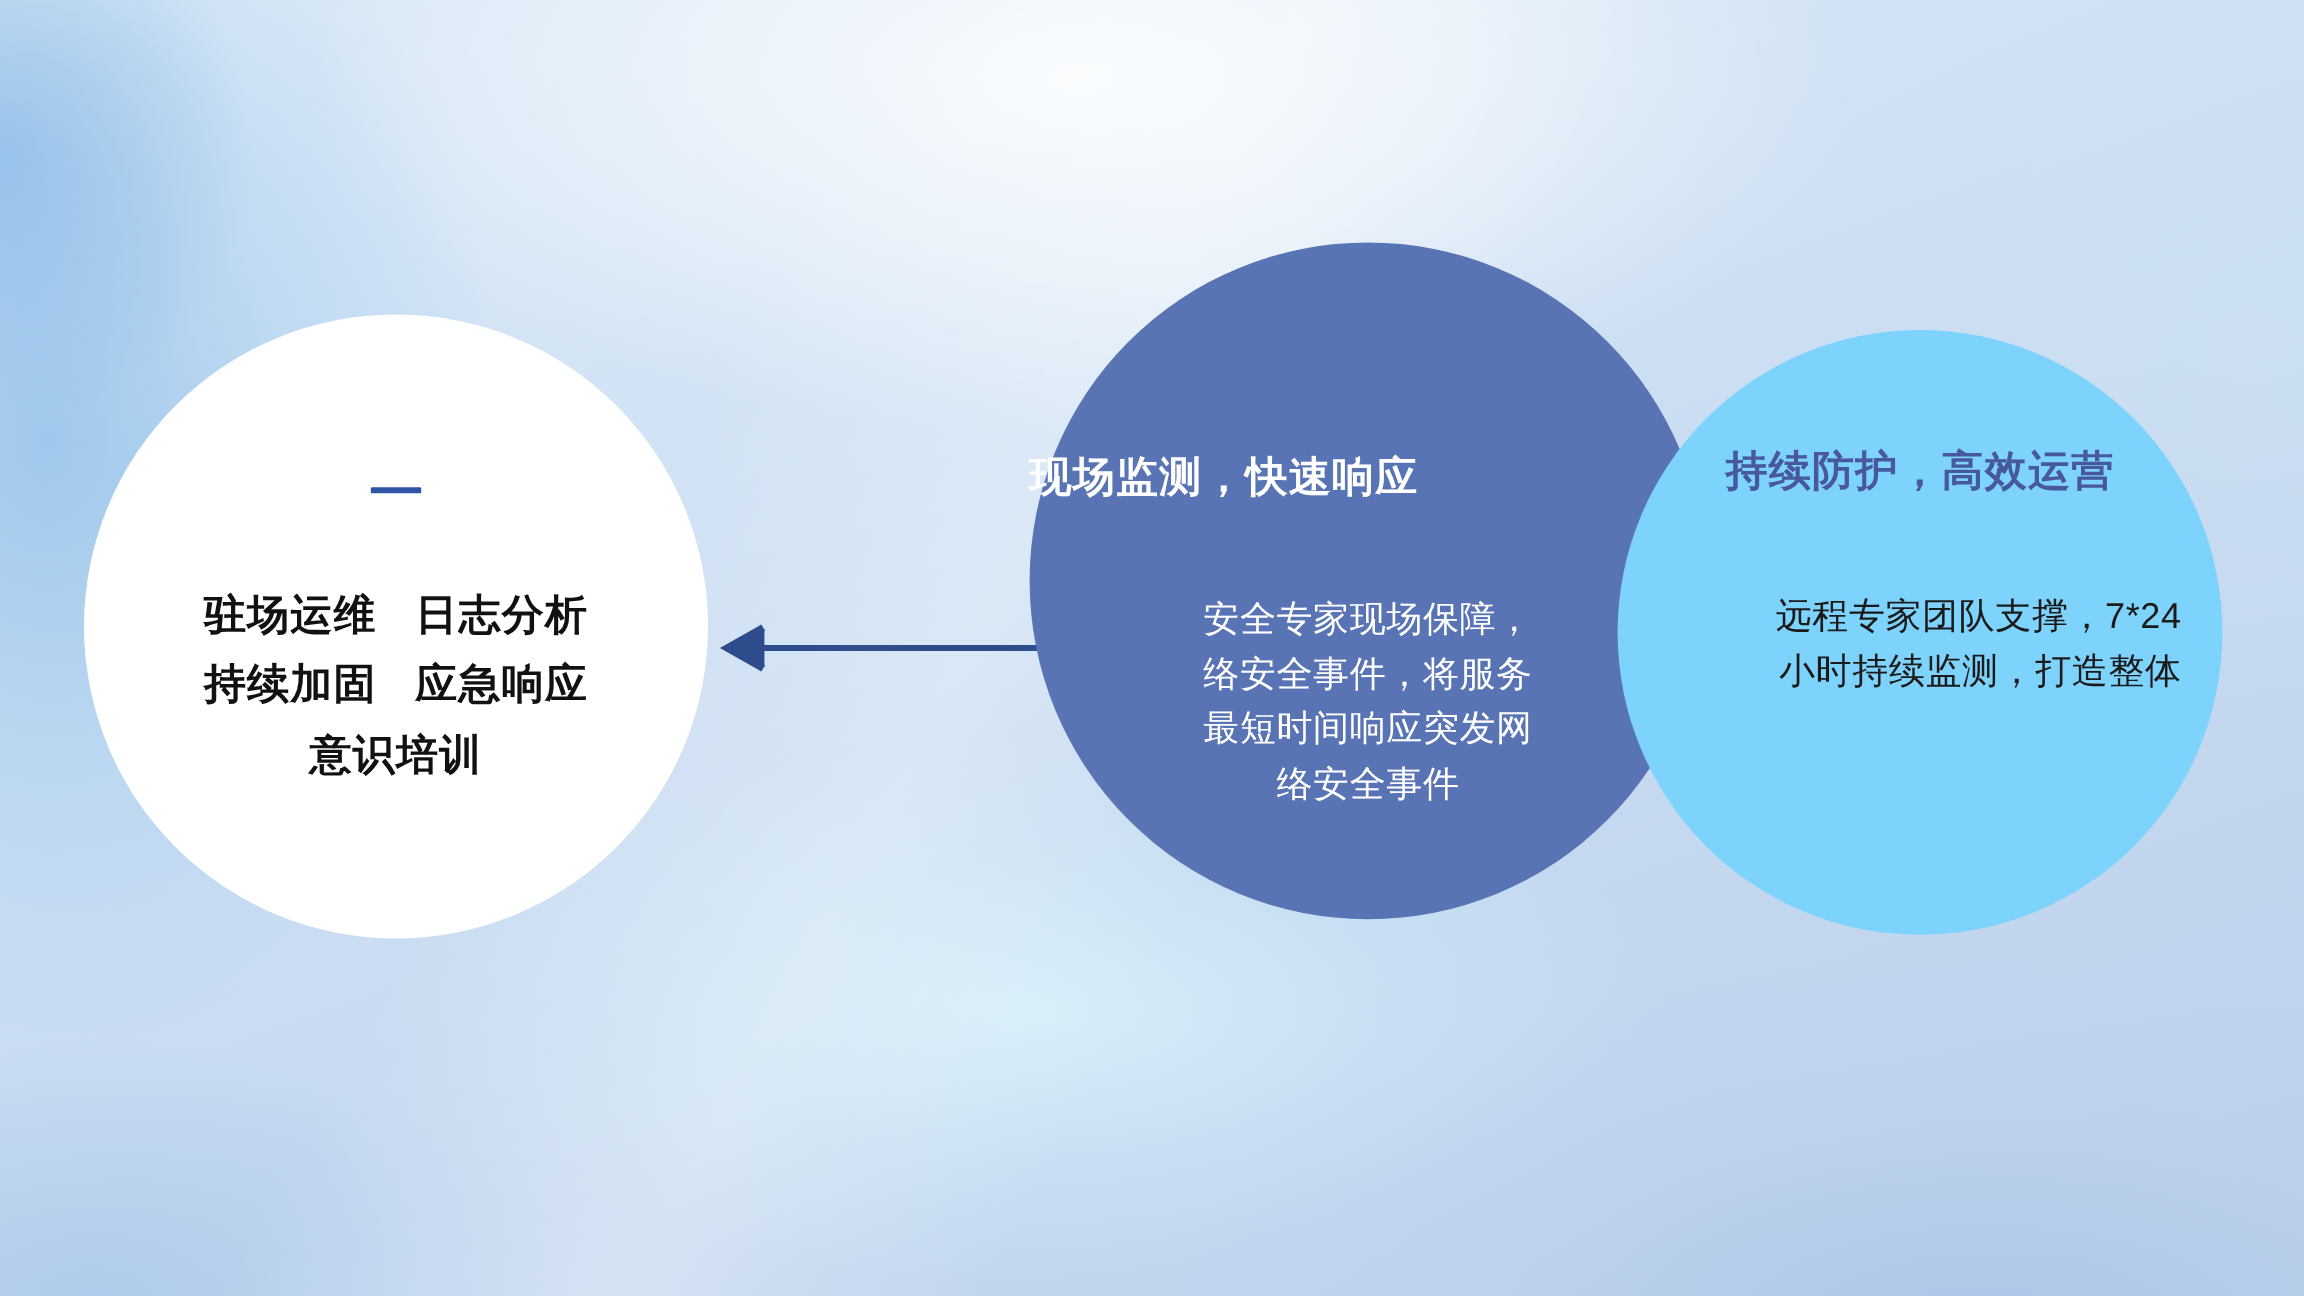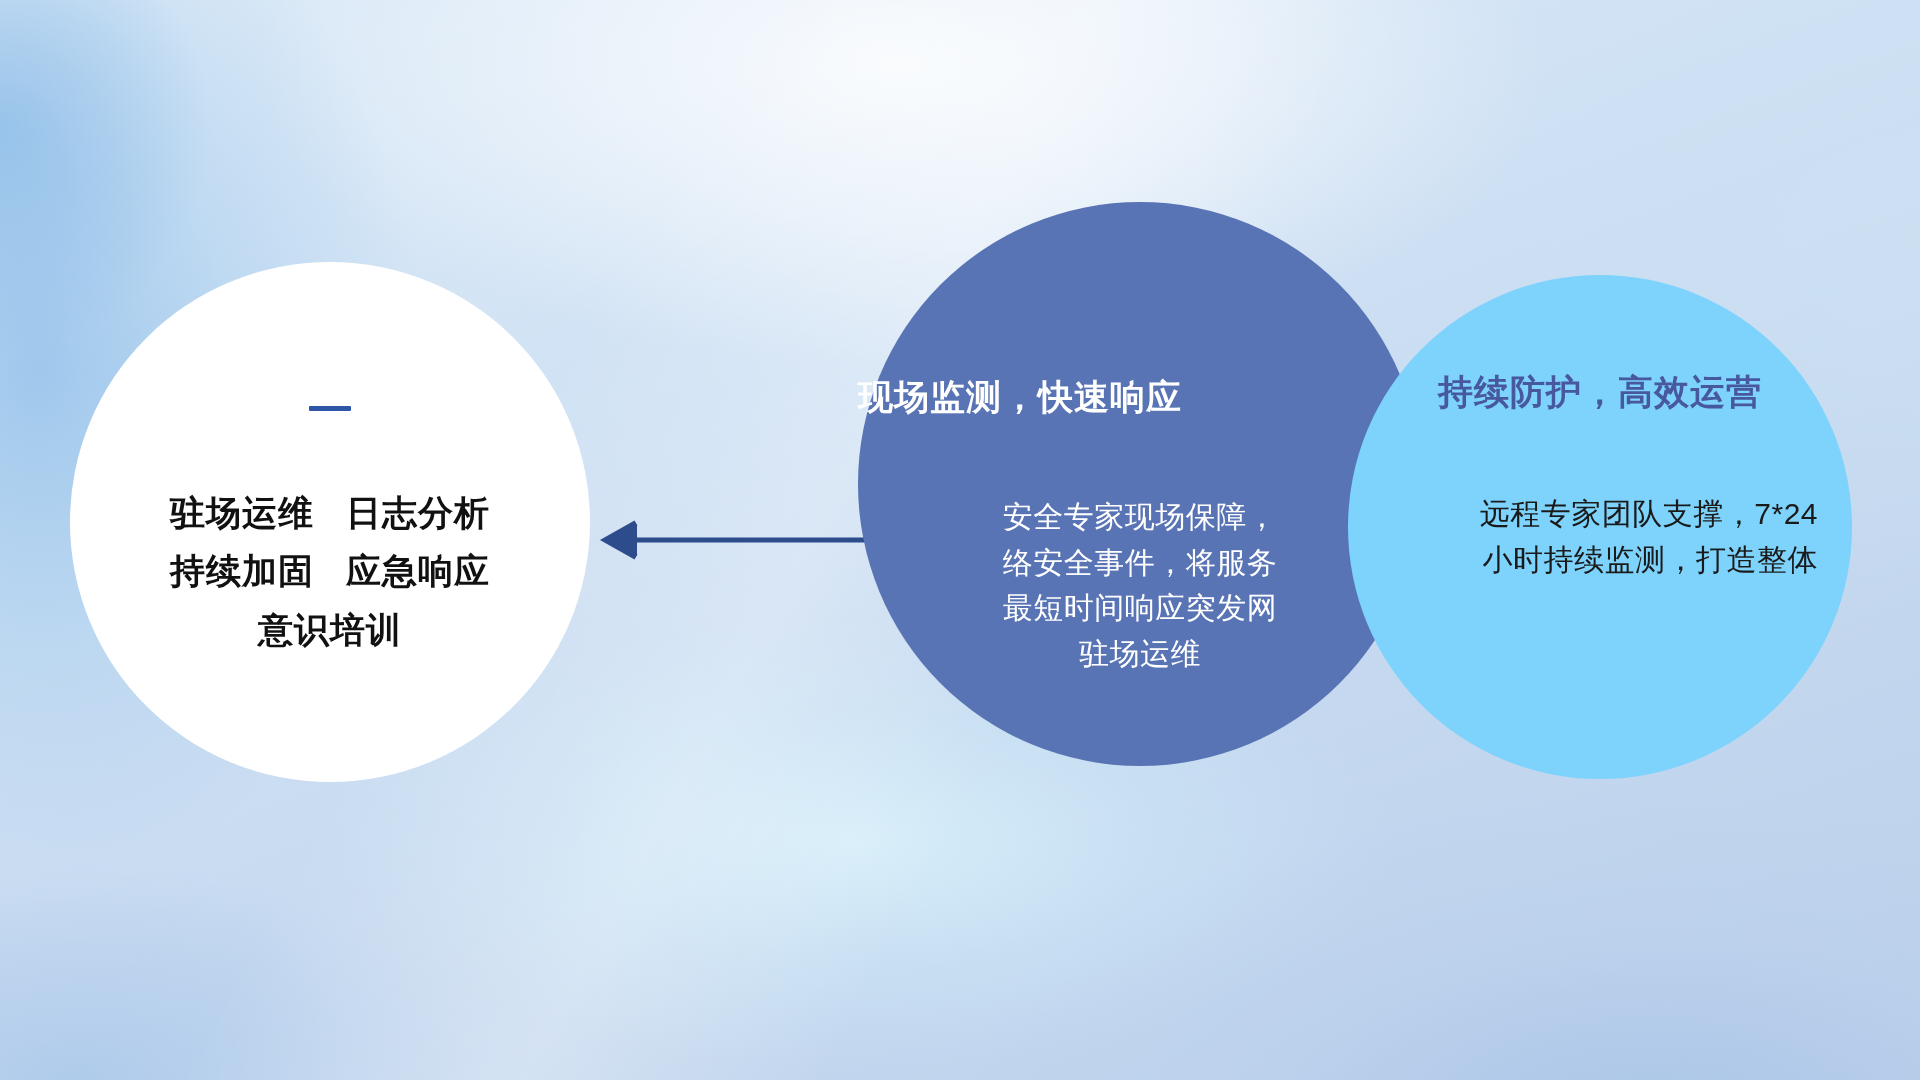--- a/index.html
+++ b/index.html
@@ -242,21 +242,21 @@
       <div class="left-line">意识培训</div>
     </div>
   </div>
 
   <div class="circle circle-middle">
     <div class="mid-title">现场监测，快速响应</div>
     <div class="mid-body">
       <span class="mid-body-line">安全专家现场保障，</span>
       <span class="mid-body-line">络安全事件，将服务</span>
       <span class="mid-body-line">最短时间响应突发网</span>
-      <span class="mid-body-line">驻场运维</span>
+      <span class="mid-body-line">络安全事件</span>
     </div>
   </div>
 
   <div class="circle circle-right">
     <div class="right-title">持续防护，高效运营</div>
     <div class="right-body">
       <span class="right-body-line">远程专家团队支撑，7*24</span>
       <span class="right-body-line">小时持续监测，打造整体</span>
     </div>
   </div>

